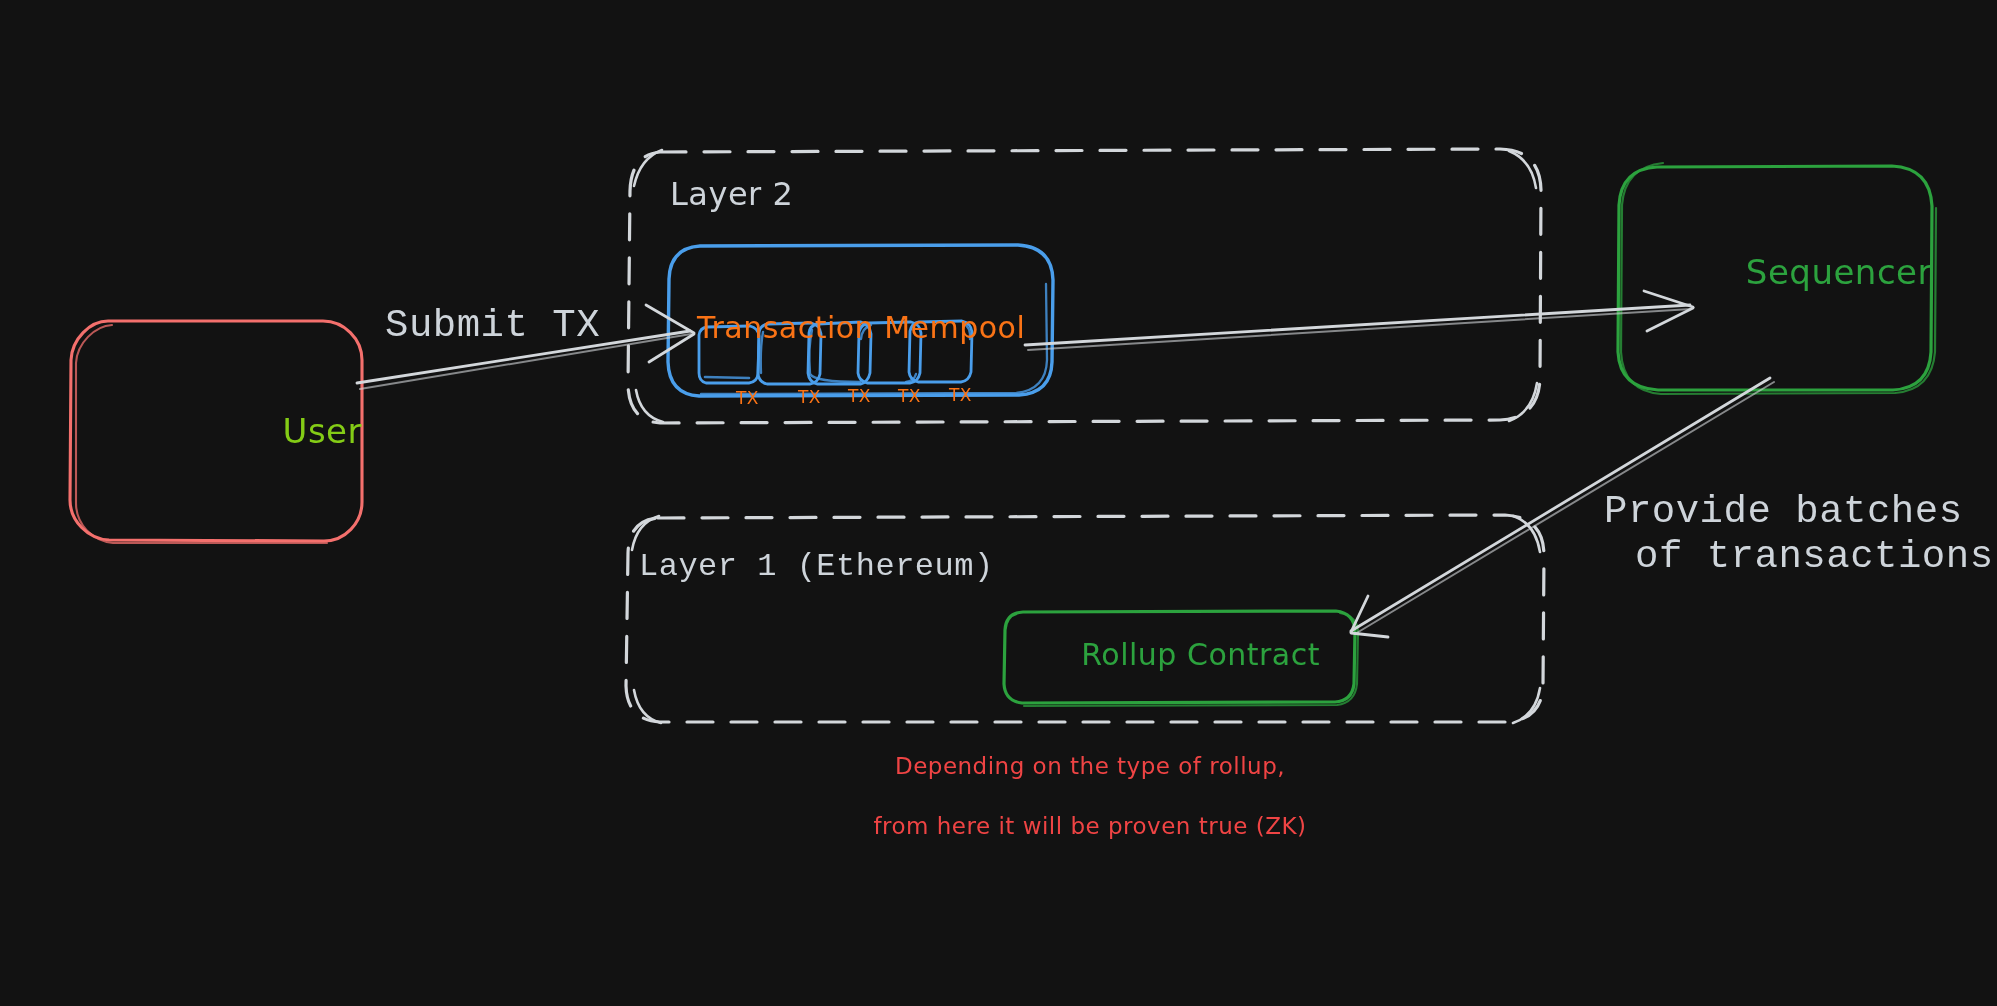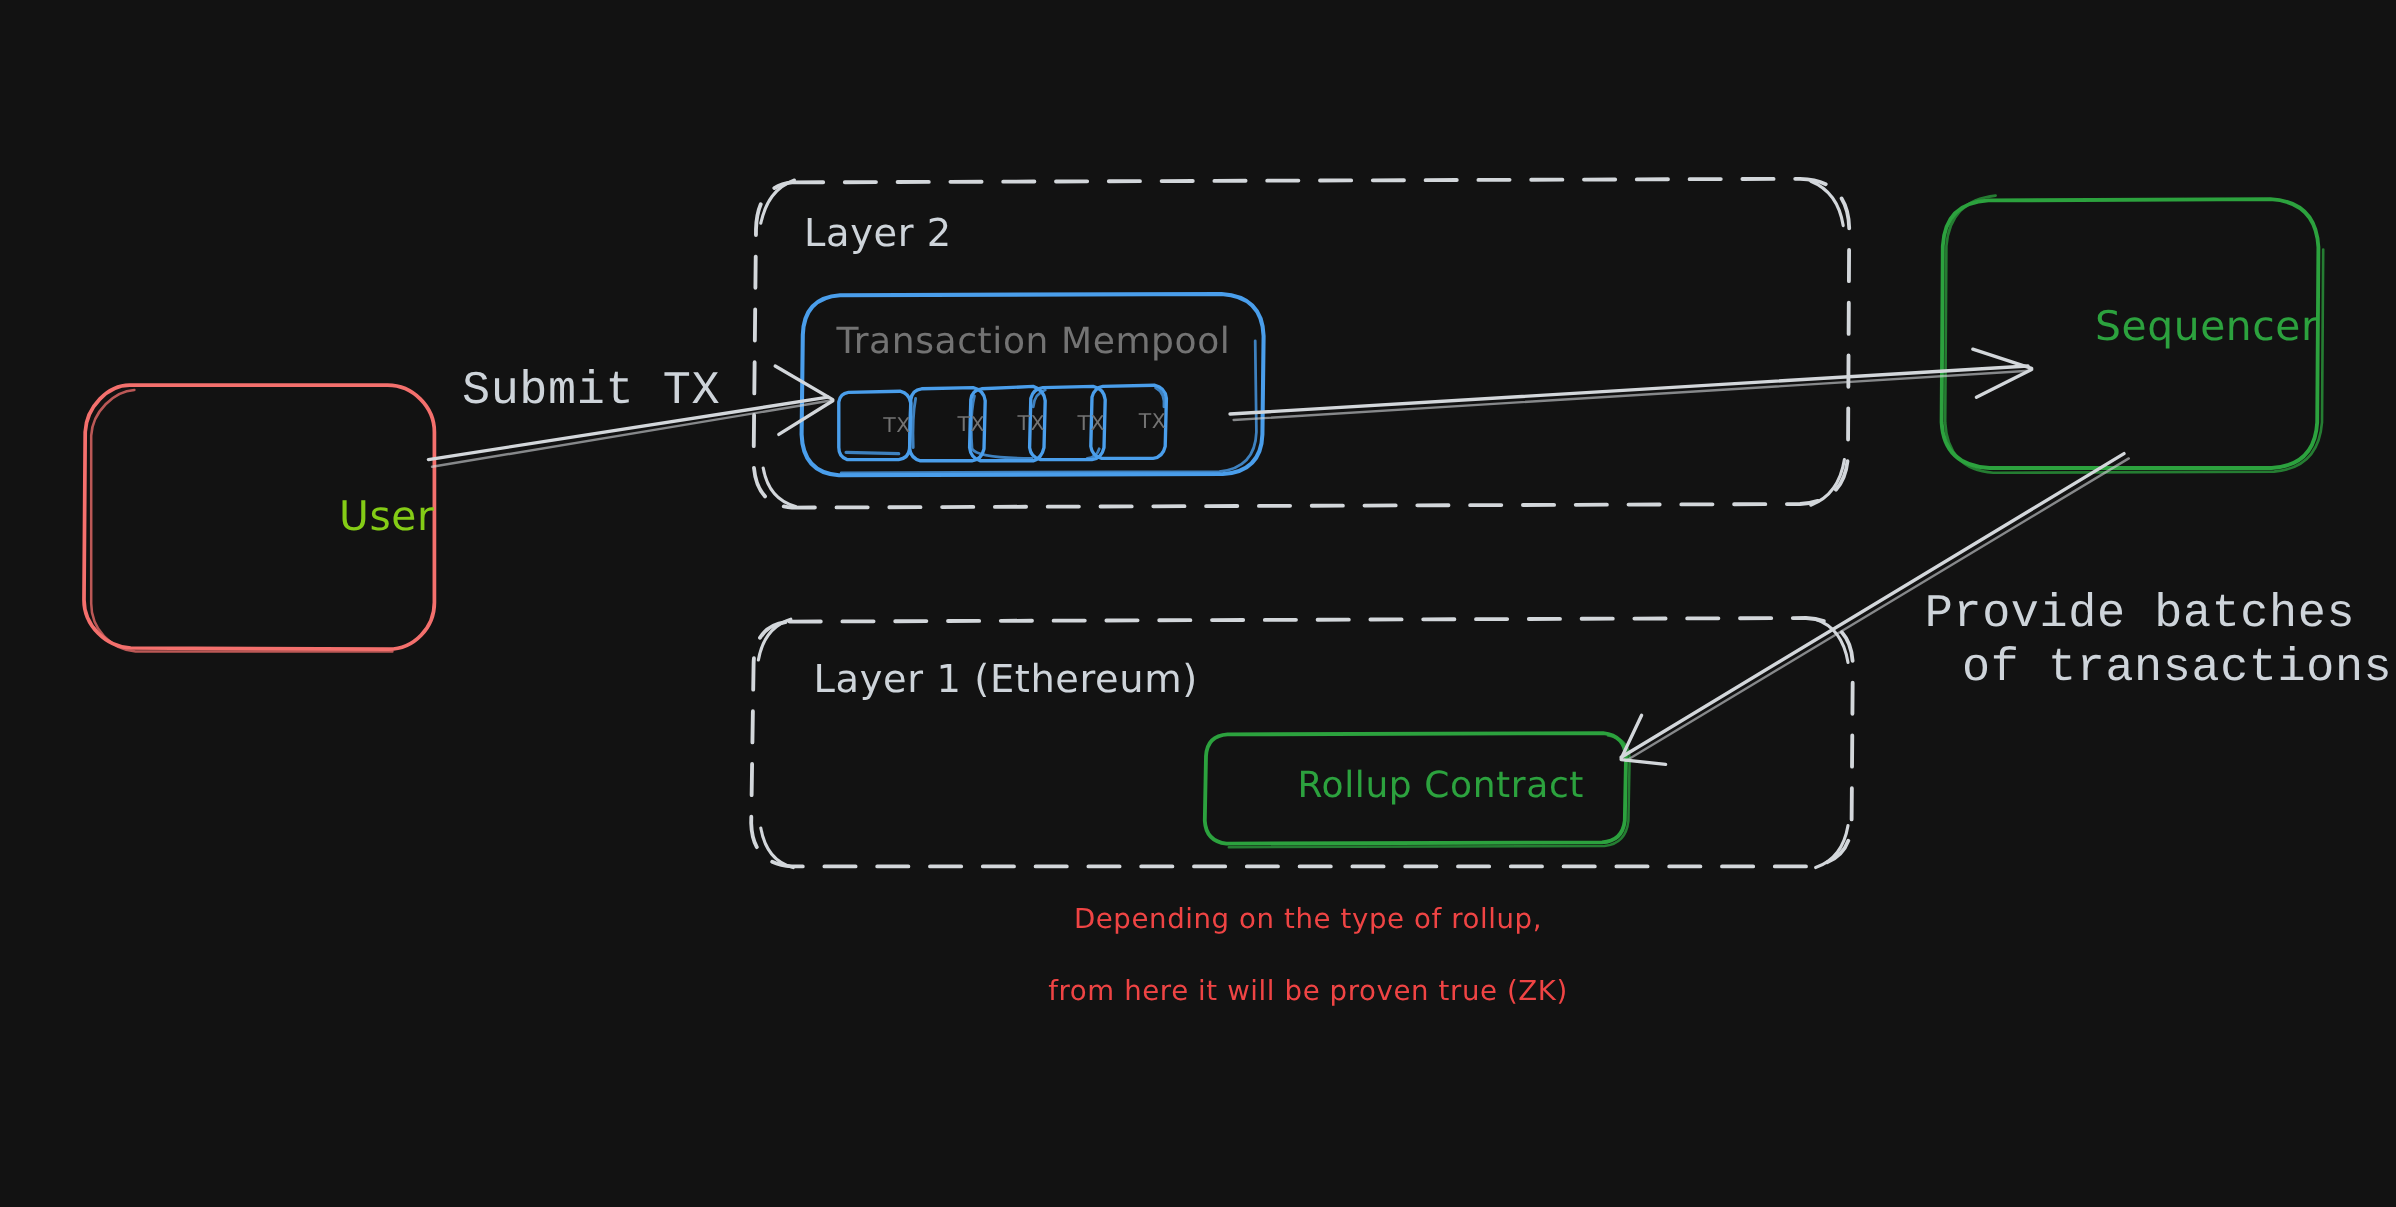--- a/index.html
+++ b/index.html
@@ -33,21 +33,21 @@
     position: absolute;
     white-space: pre;
     line-height: 1.18;
     letter-spacing: 0.5px;
     font-family: "DejaVu Sans", sans-serif;
     font-weight: 400;
   }
 
   .grey   { color: #ced4da; }
   .red    { color: #84cc16; }
-  .blue   { color: #737373; }
+  .blue   { color: #f97316; margin-top: 43px; }
   .green  { color: #2ca23e; }
   .dim    { color: #ef4444; }
 
   .container-title { font-size: 32px; text-align: center; }
   .node-title-lg   { font-size: 34px; }
   .node-title-md   { font-size: 30px; }
   .tx-label        { font-size: 17px; }
   .edge-label      { font-size: 39px; font-family: Liberation Mono, monospace; }
   .caption         { font-size: 23px; text-align: center; }
 
@@ -146,21 +146,21 @@
   <div class="lbl blue node-title-md" style="left:697px; top:267px;">Transaction Mempool</div>
 
   <div class="lbl blue tx-label center" style="left:699px; top:345px; width:60px;">TX</div>
   <div class="lbl blue tx-label center" style="left:759px; top:344px; width:62px;">TX</div>
   <div class="lbl blue tx-label center" style="left:809px; top:343px; width:62px;">TX</div>
   <div class="lbl blue tx-label center" style="left:859px; top:343px; width:62px;">TX</div>
   <div class="lbl blue tx-label center" style="left:910px; top:342px; width:62px;">TX</div>
 
   <div class="lbl green node-title-lg center" style="left:1618px; top:252px; width:314px;">Sequencer</div>
 
-  <div class="lbl grey container-title" style="left:678px; top:548px;">Layer 1 (Ethereum)</div>
+  <div class="lbl grey container-title" style="left:639px; top:548px;font-family:Liberation Mono, monospace;">Layer 1 (Ethereum)</div>
 
   <div class="lbl green node-title-md center" style="left:1004px; top:637px; width:316px;">Rollup Contract</div>
 
   <div class="lbl grey edge-label" style="left:385px; top:303px;">Submit TX</div>
 
   <div class="lbl grey edge-label" style="left:1604px; top:489px;">Provide batches</div>
   <div class="lbl grey edge-label" style="left:1604px; top:534px;margin-left:31px;">of transactions</div>
 
   <div class="lbl dim caption" style="left:780px; top:753px; width:620px;">Depending on the type of rollup,</div>
   <div class="lbl dim caption" style="left:780px; top:789px; width:620px;margin-top:24px;">from here it will be proven true (ZK)</div>

